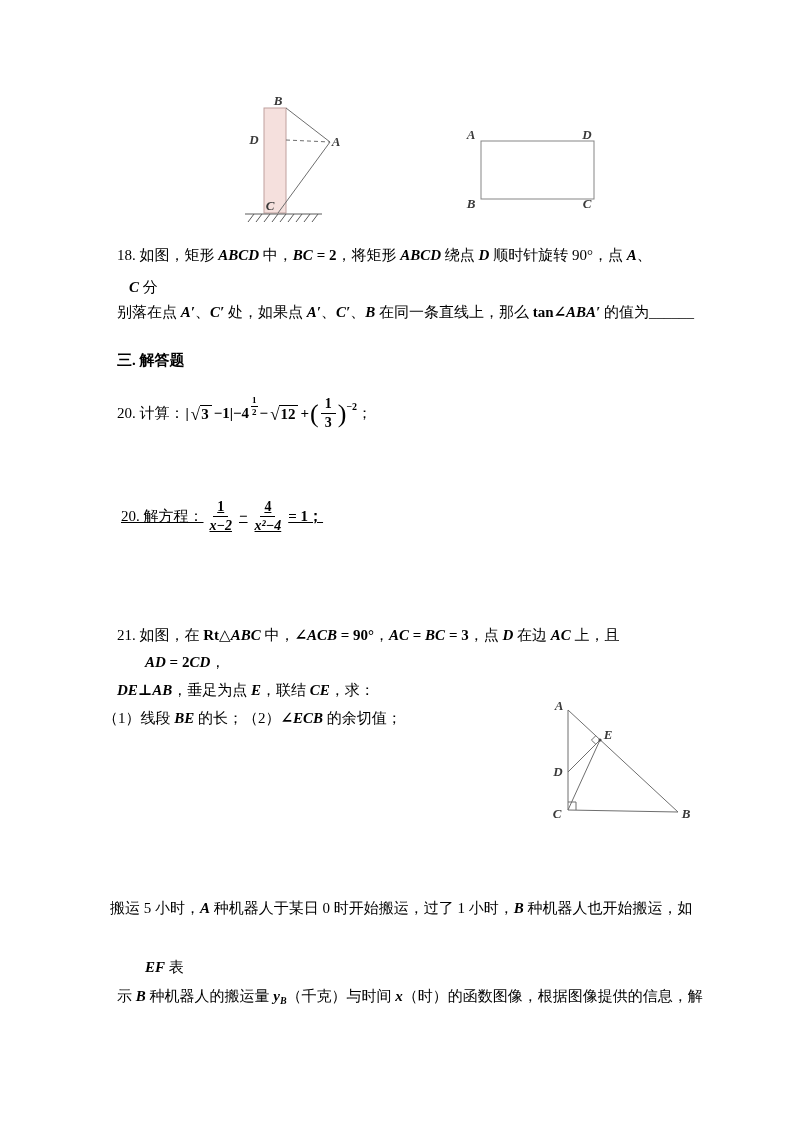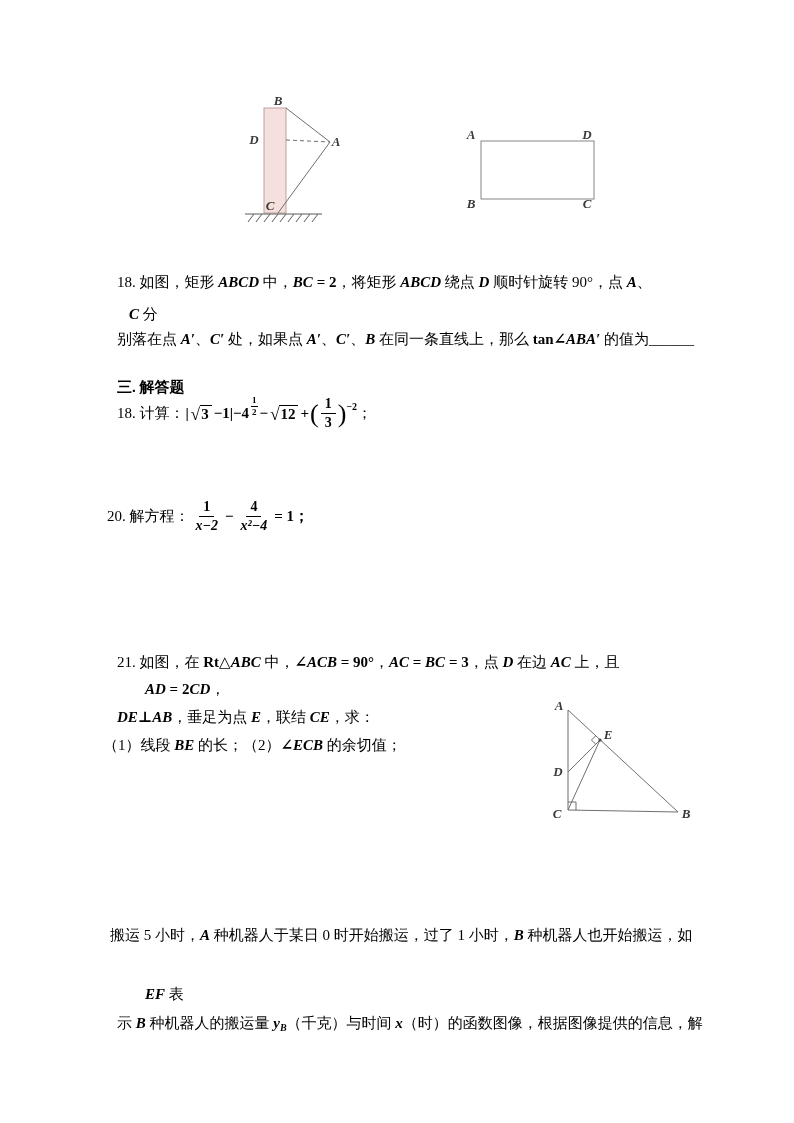--- a/index.html
+++ b/index.html
@@ -6,21 +6,21 @@
   html, body { margin: 0; padding: 0; }
   body {
     width: 794px; height: 1123px;
     background: #ffffff;
     position: relative;
     font-family: "Liberation Serif", "DejaVu Serif", serif;
     color: #000;
     overflow: hidden;
   }
   .page { position: relative; width: 794px; height: 1123px; }
-  .line { position: absolute; font-size: 15px; line-height: 21px; white-space: nowrap; margin-top: 27px; }
+  .line { position: absolute; font-size: 15px; line-height: 21px; white-space: nowrap; }
   .seg-p { font-family: "Liberation Serif", "DejaVu Serif", serif; }
   .seg-m { font-style: italic; font-weight: bold; }
   .seg-b { font-weight: bold; }
   .seg-msub { font-style: italic; font-weight: bold; font-size: 10px; vertical-align: -3px; }
   .bold { font-weight: bold; }
 
   .formula { position: absolute; display: flex; align-items: center; white-space: nowrap; font-size: 15px; }
   .plain { font-weight: normal; }
   .mathbold { font-weight: bold; padding: 0 1px; }
   .mi { font-style: italic; }
@@ -69,21 +69,21 @@
     <text class="lbl" x="132" y="88" text-anchor="middle">C</text>
   </svg>
 
   <div class="line" style="left:117px; top:245px;"><span class="seg-p">18. 如图，矩形 </span><span class="seg-m">ABCD</span><span class="seg-p"> 中，</span><span class="seg-m">BC</span><span class="seg-b"> = 2</span><span class="seg-p">，将矩形 </span><span class="seg-m">ABCD</span><span class="seg-p"> 绕点 </span><span class="seg-m">D</span><span class="seg-p"> 顺时针旋转 90°，点 </span><span class="seg-m">A</span><span class="seg-p">、</span></div>
   <div class="line" style="left:129px; top:277px;"><span class="seg-m">C</span><span class="seg-p"> 分</span></div>
   <div class="line" style="left:117px; top:302px;"><span class="seg-p">别落在点 </span><span class="seg-m">A′</span><span class="seg-p">、</span><span class="seg-m">C′</span><span class="seg-p"> 处，如果点 </span><span class="seg-m">A′</span><span class="seg-p">、</span><span class="seg-m">C′</span><span class="seg-p">、</span><span class="seg-m">B</span><span class="seg-p"> 在同一条直线上，那么 </span><span class="seg-b">tan∠</span><span class="seg-m">ABA′</span><span class="seg-p"> 的值为______</span></div>
 
   <div class="line bold" style="left:117px; top:350px;">三. 解答题</div>
 
   <div class="formula" style="left:117px; top:396px;">
-    <span class="plain">18. 计算：</span>
+    <span class="plain">20. 计算：</span>
     <span class="mathbold">|</span>
     <span class="sqrt">
         <span class="rsign">√</span>
         <span class="rad">3</span>
       </span>
     <span class="mathbold">−1|−4</span>
     <span class="supfrac">
         <span class="num">1</span>
         <span class="den">2</span>
       </span>
@@ -96,21 +96,21 @@
     <span class="bigparen">(</span>
     <span class="frac">
         <span class="num">1</span>
         <span class="den">3</span>
       </span>
     <span class="bigparen">)</span>
     <span class="sup">−2</span>
     <span class="plain">；</span>
   </div>
 
-  <div class="formula" style="left:107px; top:499px;">
+  <div class="formula" style="left:121px; top:499px;text-decoration:underline;">
     <span class="plain">20. 解方程：</span>
     <span class="frac">
         <span class="num">1</span>
         <span class="den mi">x−2</span>
       </span>
     <span class="mathbold">−</span>
     <span class="frac">
         <span class="num">4</span>
         <span class="den mi">x²−4</span>
       </span>

